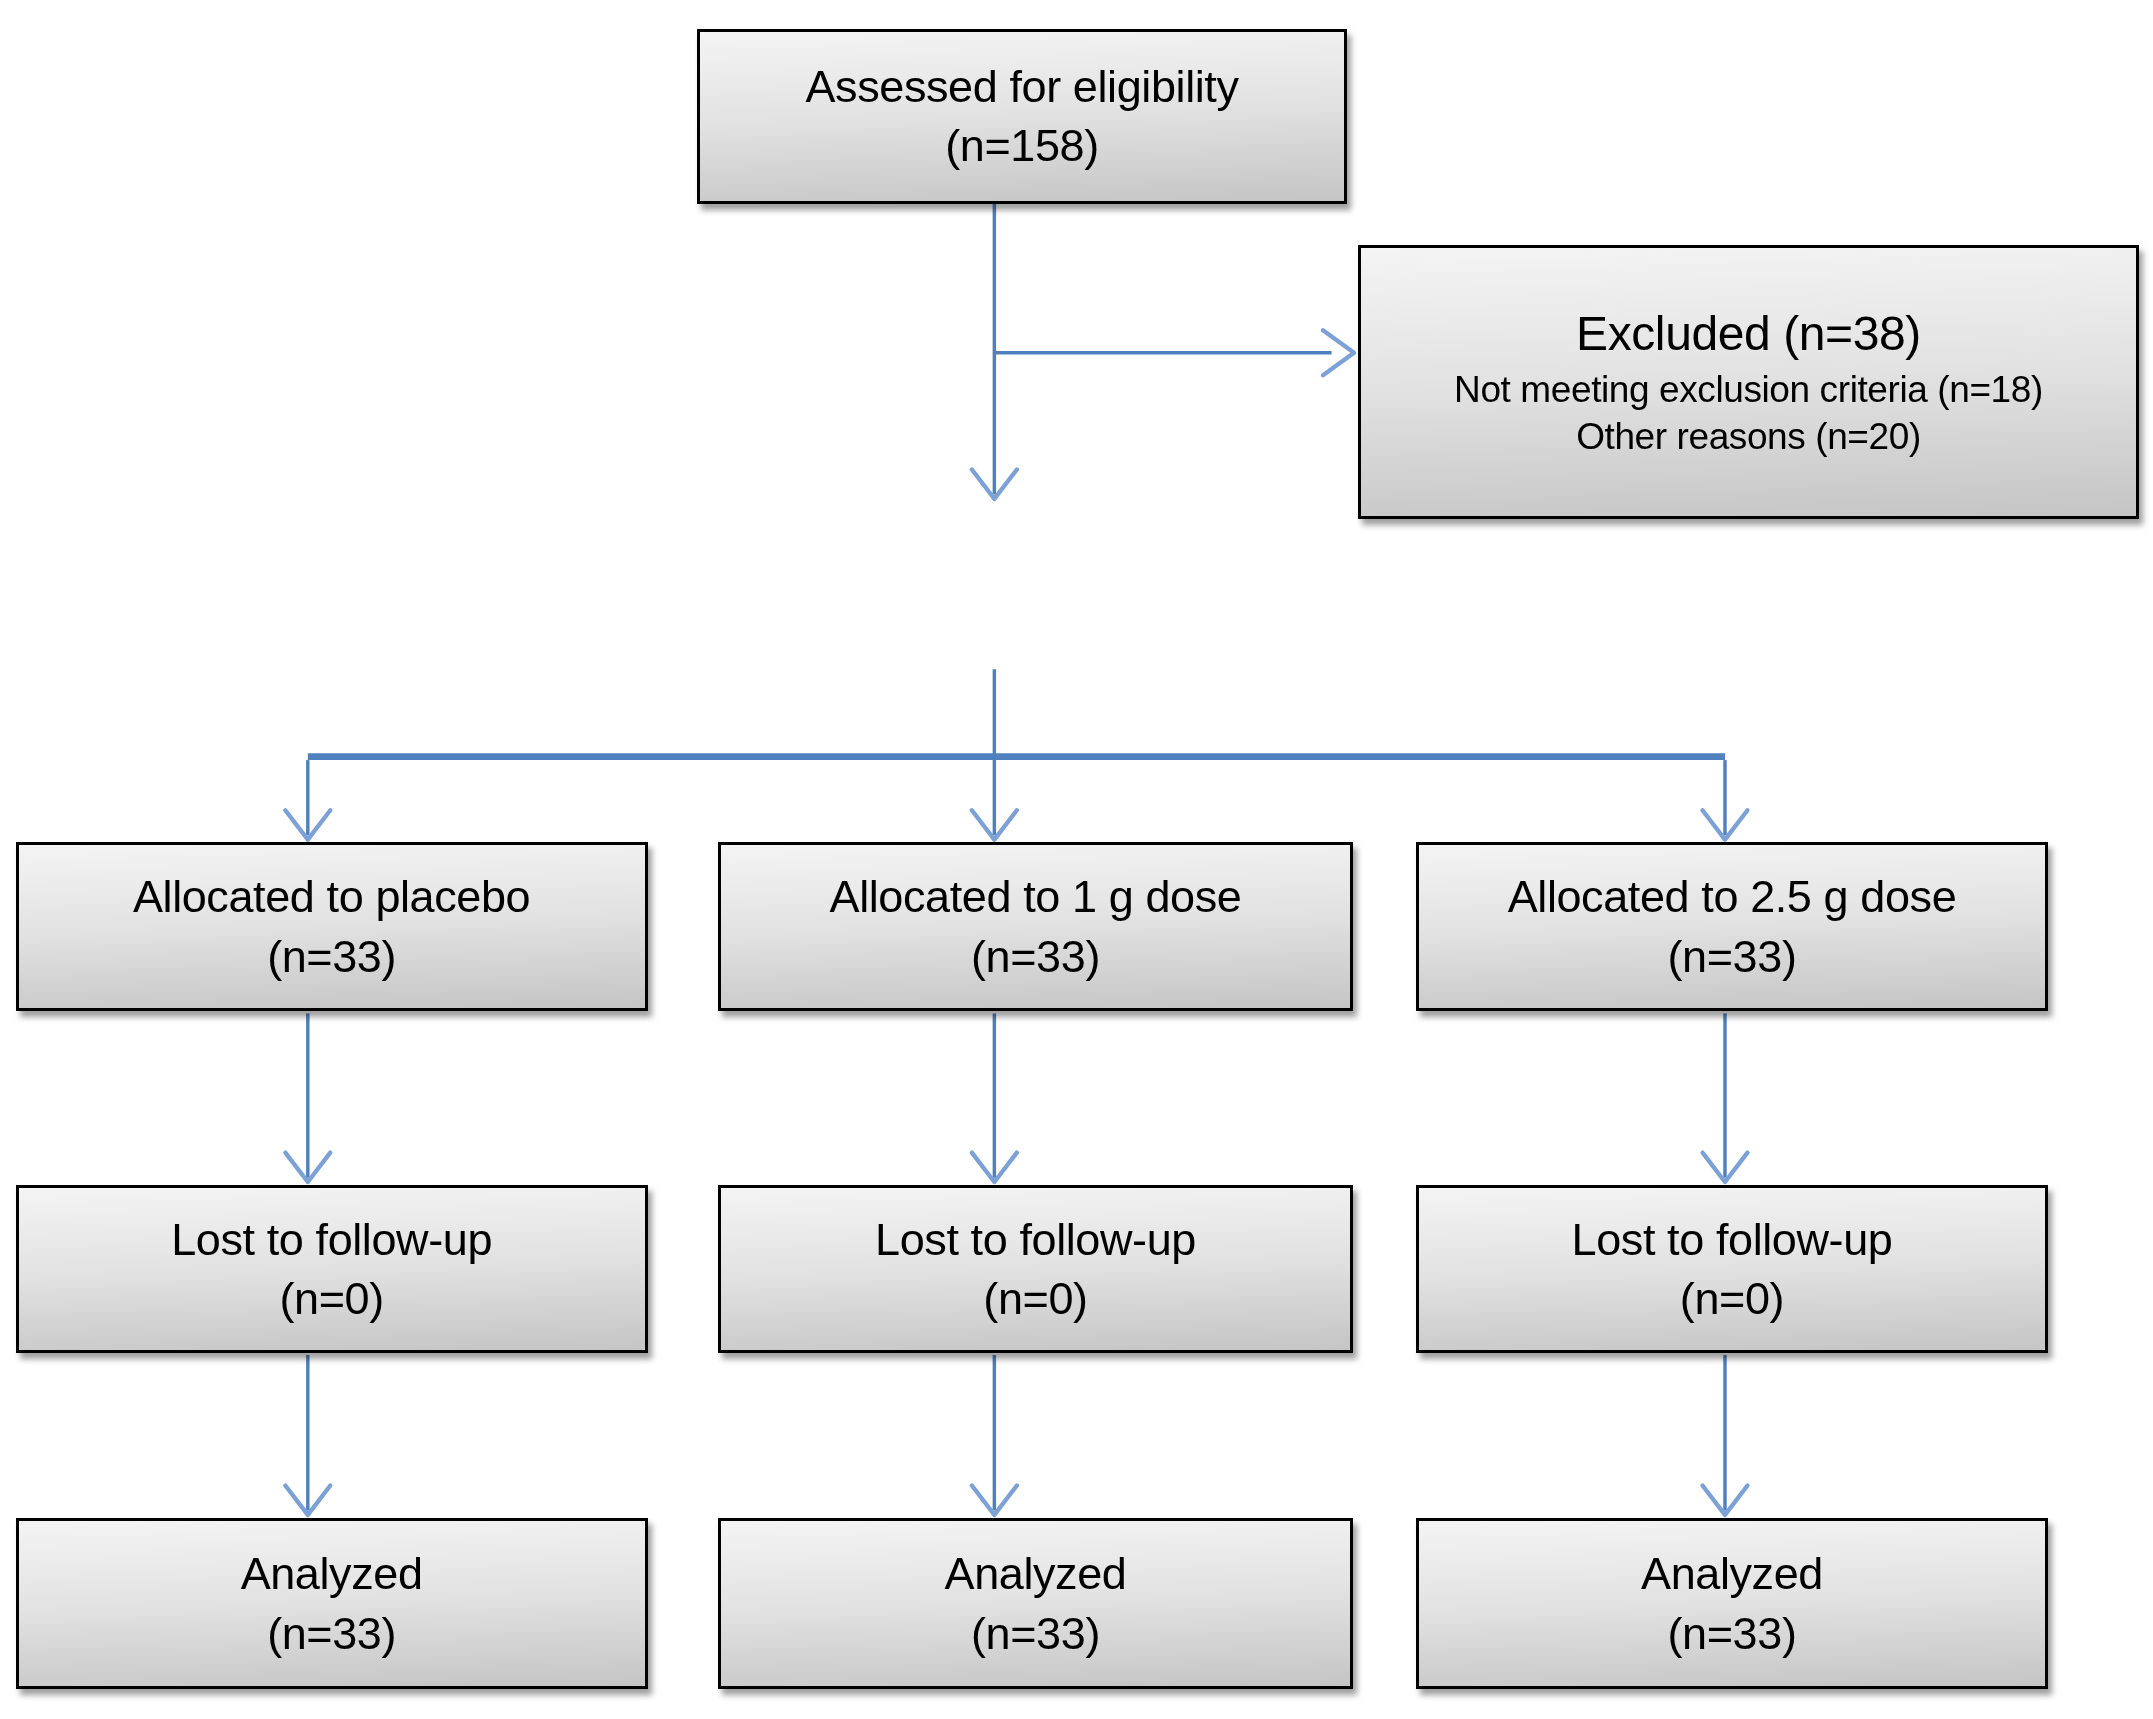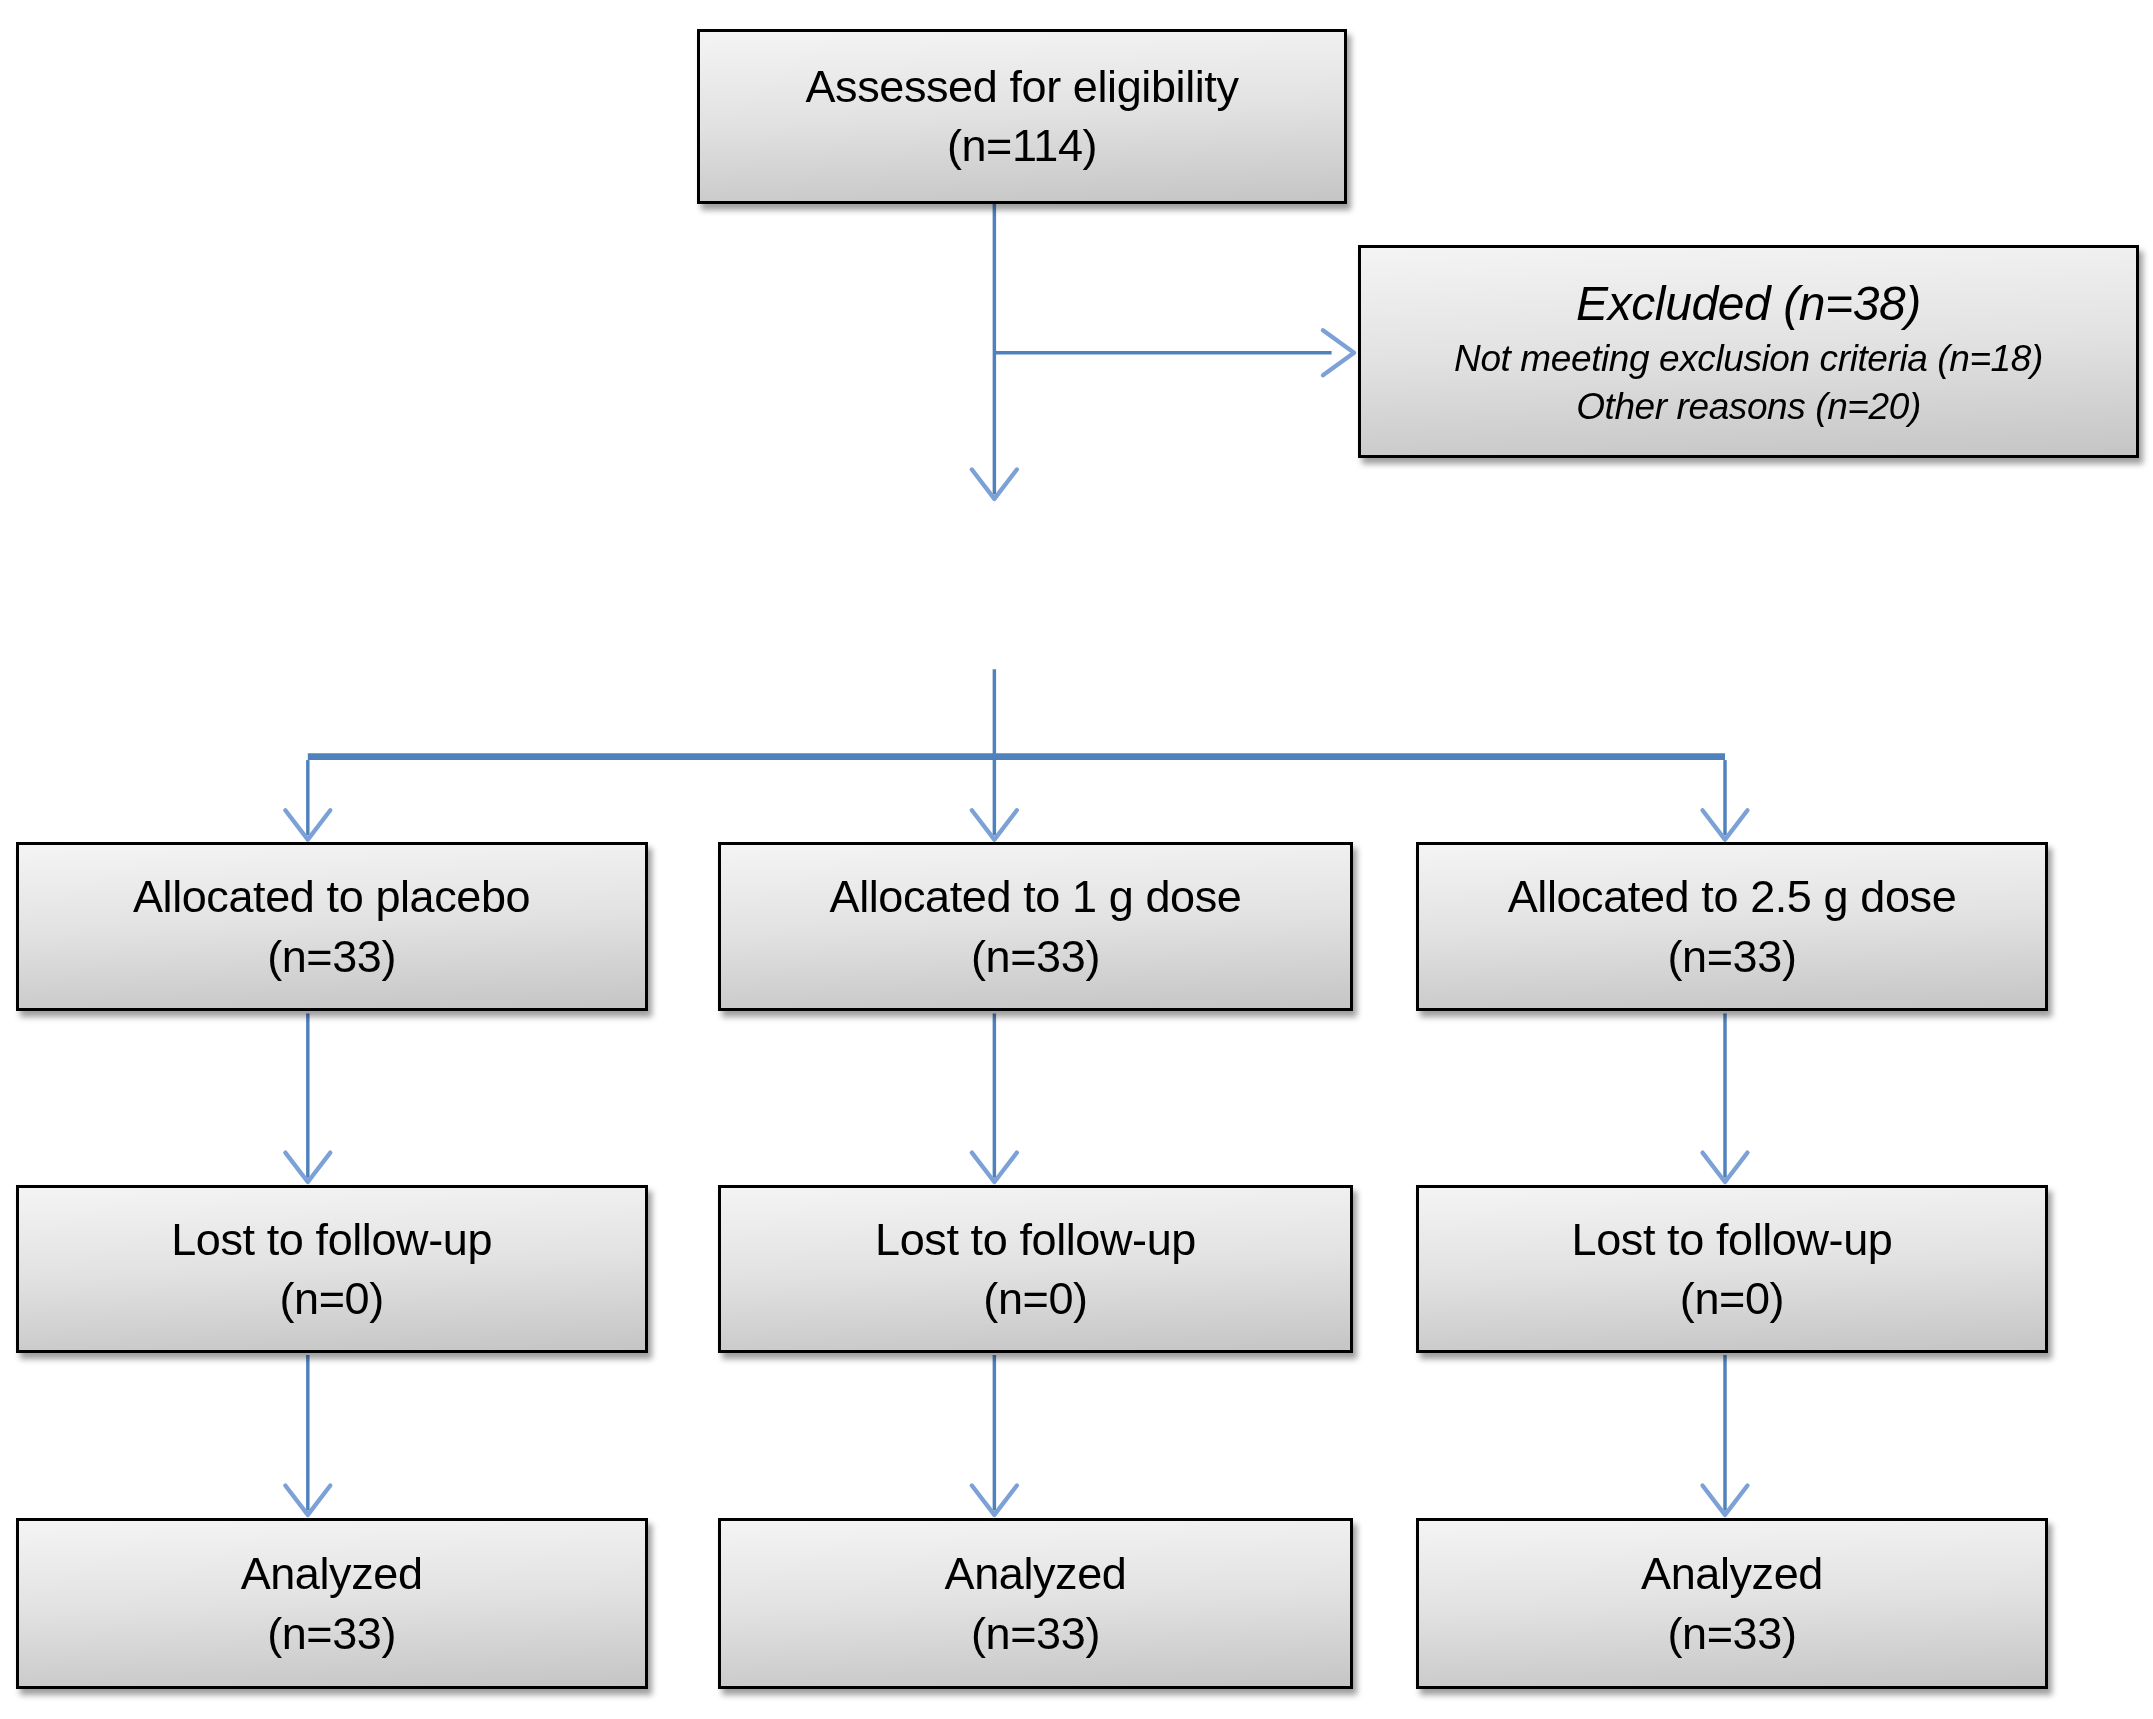--- a/index.html
+++ b/index.html
@@ -32,21 +32,21 @@
     background:linear-gradient(178deg,var(--box-fill-top) 0%,var(--box-fill-mid) 48%,var(--box-fill-bottom) 100%);
     box-shadow:4.3px 6px 6px rgba(0,0,0,0.38);
     display:flex;flex-direction:column;justify-content:center;align-items:center;
     text-align:center;
     font-size:45px;line-height:1.32;letter-spacing:-0.4px;
   }
   .box .title{font-size:48px;line-height:1.3;}
   .box .sub{font-size:37px;line-height:1.28;}
   
   #n-assessed{left:649px;top:28.5px;width:650px;height:175px;margin-left:48px;}
-  #n-excluded{left:1358px;top:245px;width:781px;height:213px;font-style:italic;}
+  #n-excluded{left:1358px;top:245px;width:781px;height:274px;}
   #n-randomized{left:782px;top:502px;width:412px;height:167px;}
   #n-alloc-placebo{left:15.6px;top:842px;width:632px;height:169px;}
   #n-alloc-1g{left:718px;top:842px;width:635px;height:169px;}
   #n-alloc-25g{left:1416px;top:842px;width:632px;height:169px;}
   #n-lost-placebo{left:15.6px;top:1185px;width:632px;height:168px;}
   #n-lost-1g{left:718px;top:1185px;width:635px;height:168px;}
   #n-lost-25g{left:1416px;top:1185px;width:632px;height:168px;}
   #n-analyzed-placebo{left:15.6px;top:1518px;width:632px;height:171px;}
   #n-analyzed-1g{left:718px;top:1518px;width:635px;height:171px;}
   #n-analyzed-25g{left:1416px;top:1518px;width:632px;height:171px;}
@@ -106,21 +106,21 @@
       <path class="chev" d="M1124 1718 L1150 1752 L1176 1718"></path>
     </g>
     <g>
       <path class="stem" d="M1995 1567 V 1747"></path>
       <path class="chev" d="M1969 1718 L1995 1752 L2021 1718"></path>
     </g>
   </svg>
 
   <div class="box" id="n-assessed">
     <div>Assessed for eligibility</div>
-    <div>(n=114)</div>
+    <div>(n=158)</div>
   </div>
 
   <div class="box" id="n-excluded">
     <div class="title">Excluded (n=38)</div>
     <div class="sub">Not meeting exclusion criteria (n=18)</div>
     <div class="sub">Other reasons (n=20)</div>
   </div>
 
 
   <div class="box" id="n-alloc-placebo">

